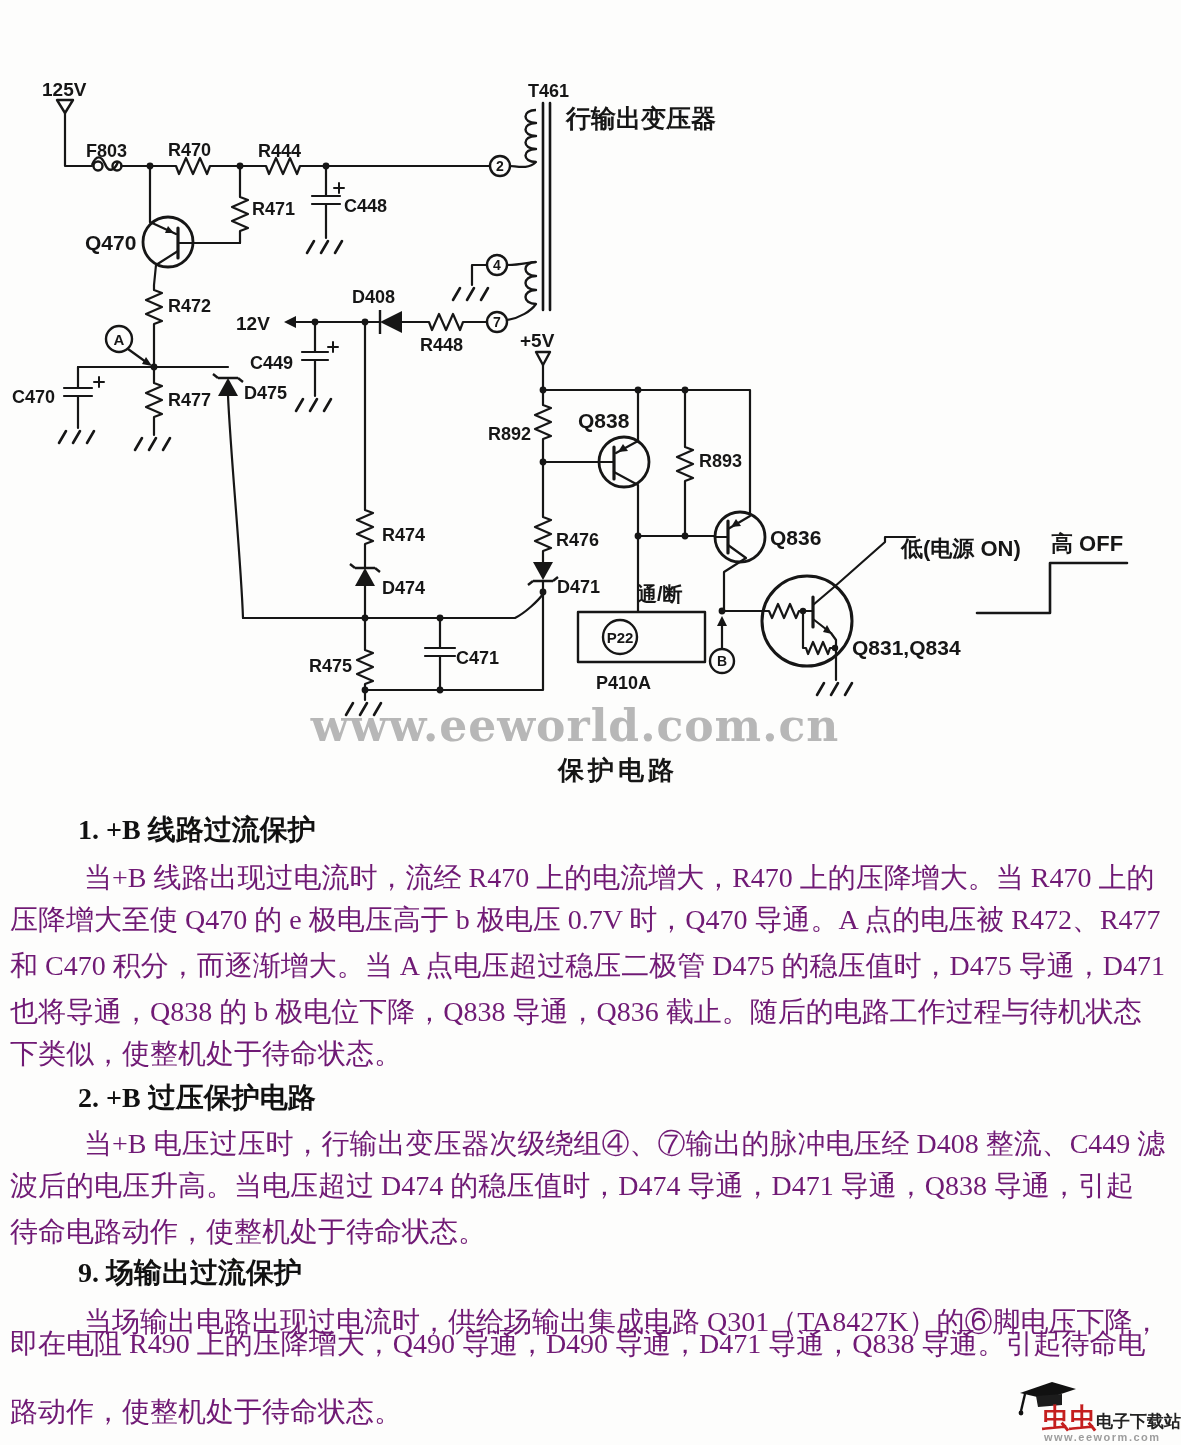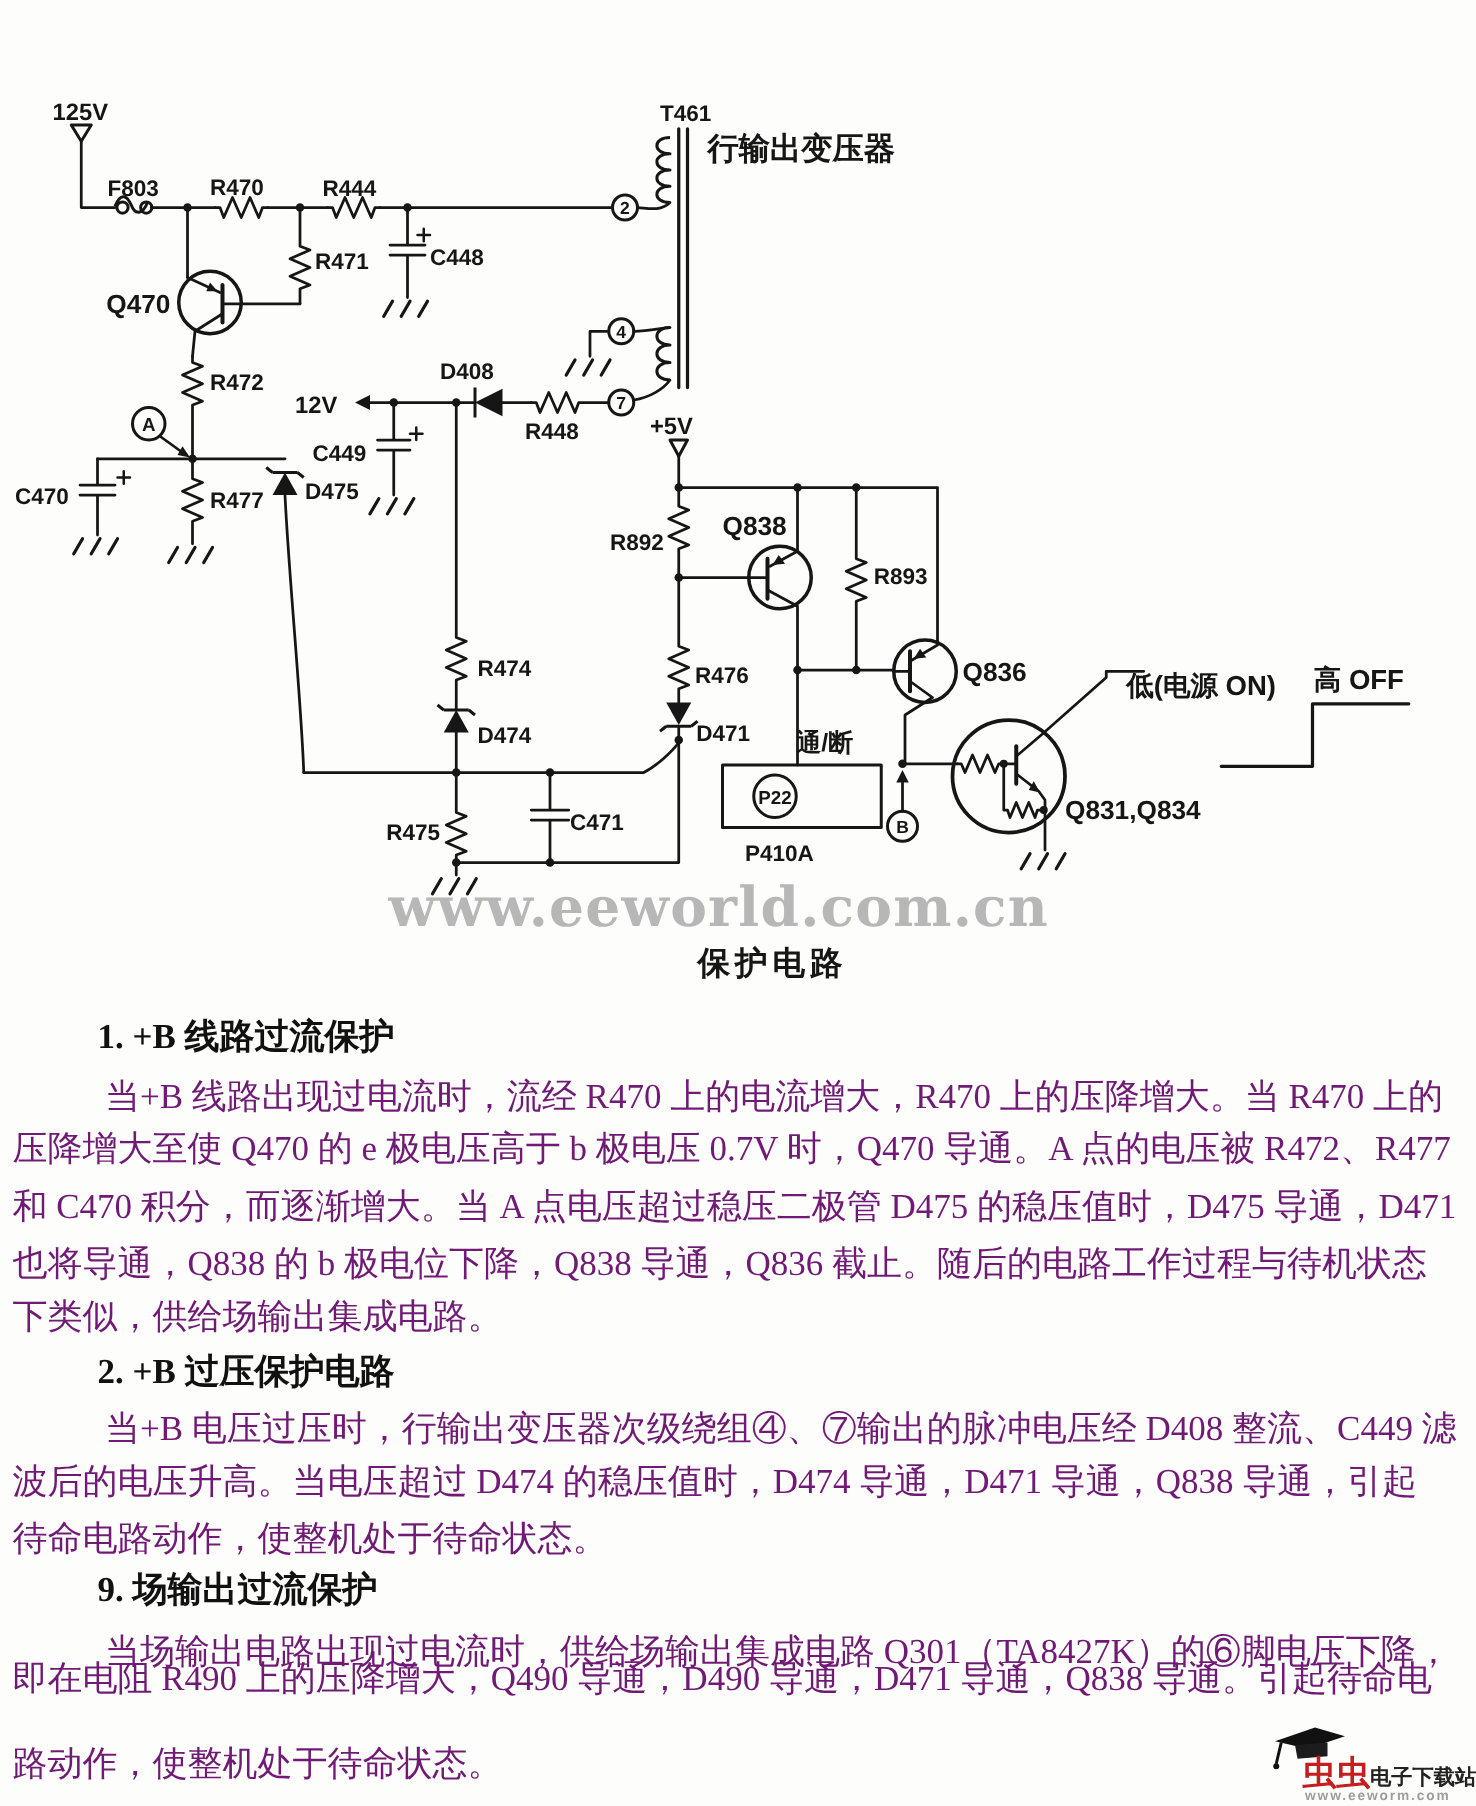--- a/index.html
+++ b/index.html
@@ -284,21 +284,21 @@
   <text class="wm" x="575" y="741" font-size="44" font-weight="700" text-anchor="middle">www.eeworld.com.cn</text>
   <text class="cap" x="618" y="779" font-size="26" font-weight="700" text-anchor="middle">保护电路</text>
 </svg>
 
 <main>
   <div class="th" style="left:78px;top:814px">1. +B 线路过流保护</div>
   <div class="tl" style="left:84px;top:862px">当+B 线路出现过电流时，流经 R470 上的电流增大，R470 上的压降增大。当 R470 上的</div>
   <div class="tl" style="left:10px;top:904px">压降增大至使 Q470 的 e 极电压高于 b 极电压 0.7V 时，Q470 导通。A 点的电压被 R472、R477</div>
   <div class="tl" style="left:10px;top:950px">和 C470 积分，而逐渐增大。当 A 点电压超过稳压二极管 D475 的稳压值时，D475 导通，D471</div>
   <div class="tl" style="left:10px;top:996px">也将导通，Q838 的 b 极电位下降，Q838 导通，Q836 截止。随后的电路工作过程与待机状态</div>
-  <div class="tl" style="left:10px;top:1038px">下类似，供给场输出集成电路。</div>
+  <div class="tl" style="left:10px;top:1038px">下类似，使整机处于待命状态。</div>
 
   <div class="th" style="left:78px;top:1082px">2. +B 过压保护电路</div>
   <div class="tl" style="left:84px;top:1128px">当+B 电压过压时，行输出变压器次级绕组④、⑦输出的脉冲电压经 D408 整流、C449 滤</div>
   <div class="tl" style="left:10px;top:1170px">波后的电压升高。当电压超过 D474 的稳压值时，D474 导通，D471 导通，Q838 导通，引起</div>
   <div class="tl" style="left:10px;top:1216px">待命电路动作，使整机处于待命状态。</div>
 
   <div class="th" style="left:78px;top:1257px">9. 场输出过流保护</div>
   <div class="tl" style="left:84px;top:1306px">当场输出电路出现过电流时，供给场输出集成电路 Q301（TA8427K）的⑥脚电压下降，</div>
   <div class="tl" style="left:10px;top:1328px">即在电阻 R490 上的压降增大，Q490 导通，D490 导通，D471 导通，Q838 导通。引起待命电</div>
   <div class="tl" style="left:10px;top:1396px">路动作，使整机处于待命状态。</div>

